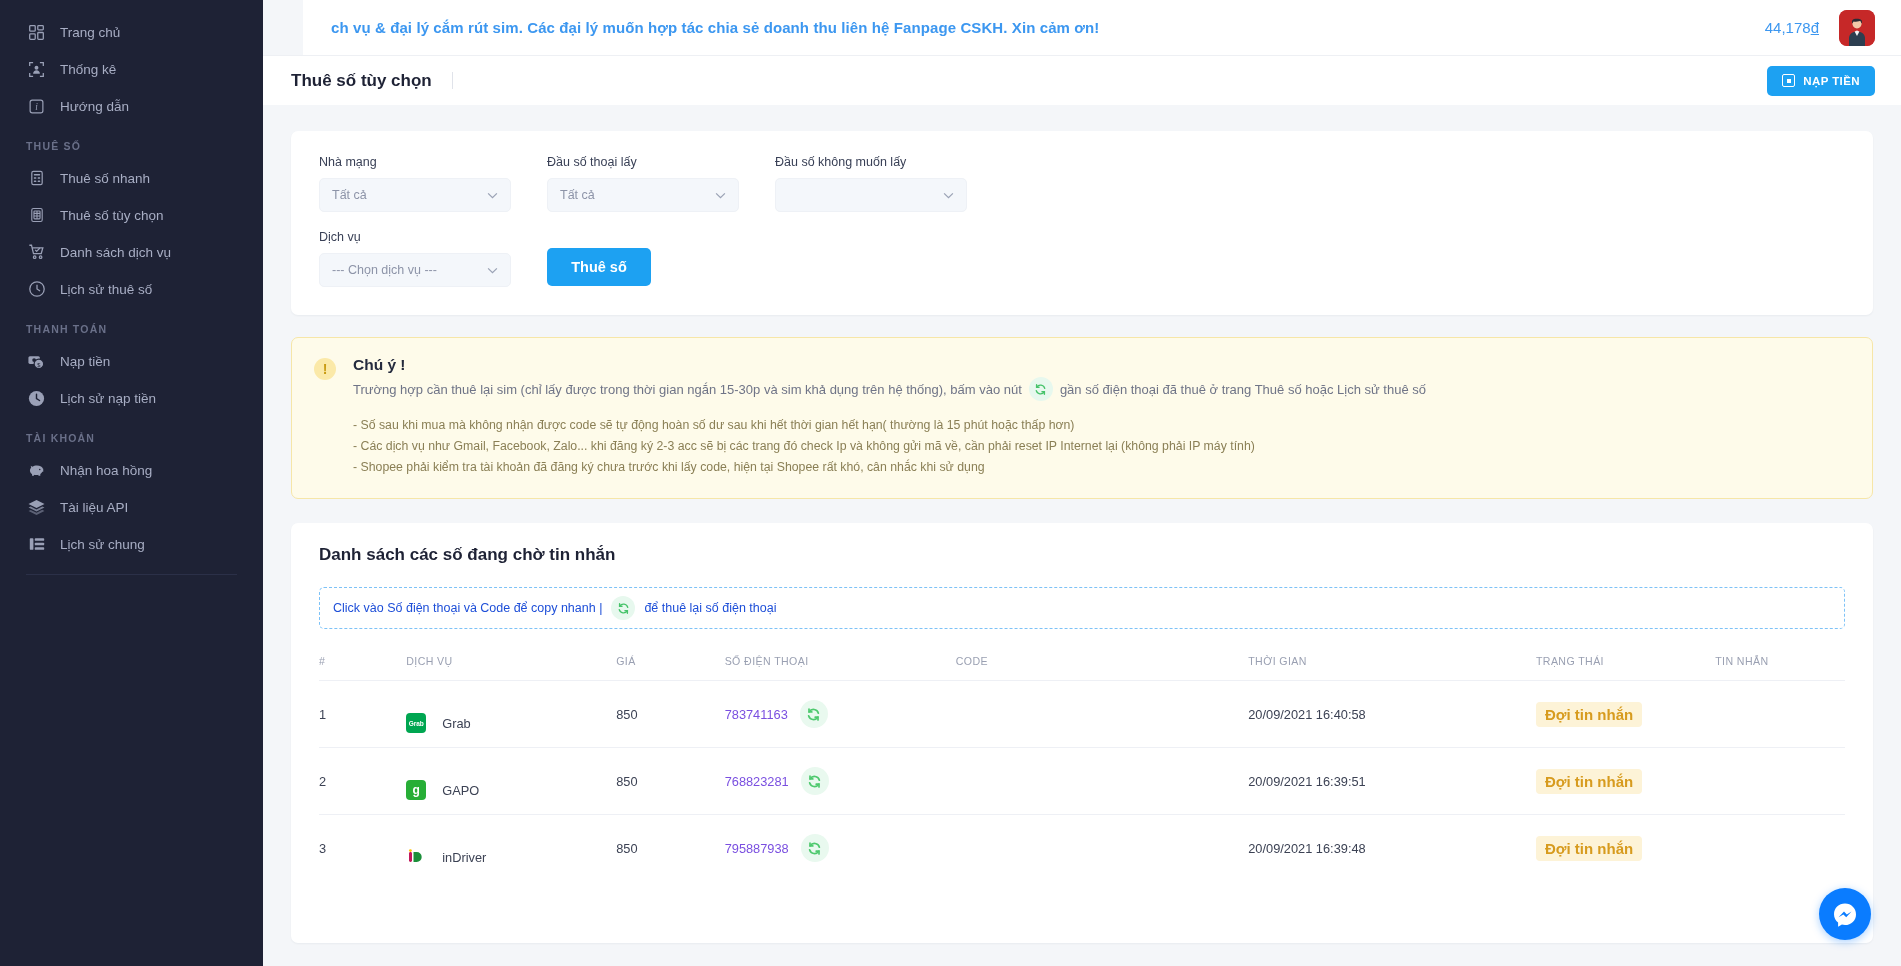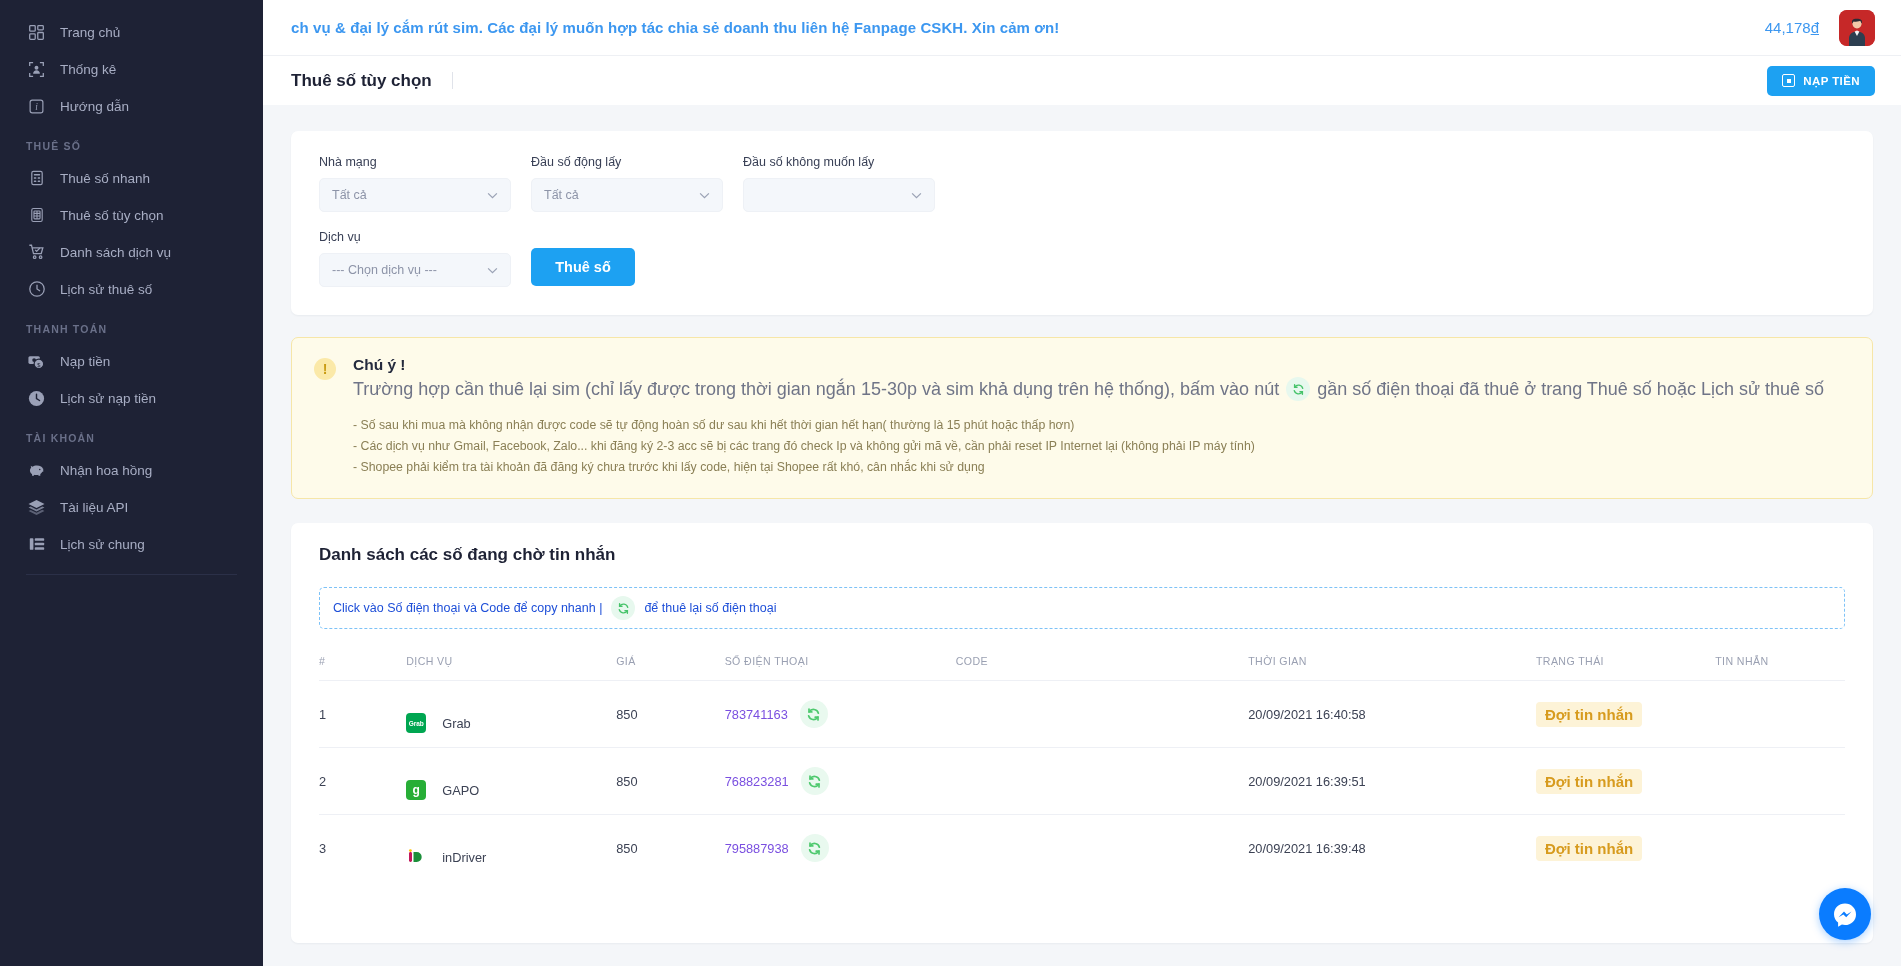--- a/index.html
+++ b/index.html
@@ -88,20 +88,21 @@
     position: relative;
   }
 
   
   .topbar {
     height: 55px;
     background: #ffffff;
     display: flex; align-items: center;
     padding: 0 26px 0 28px;
     flex: 0 0 55px;
+    margin-left: 40px;
   }
   .marquee {
     flex: 1 1 auto;
     overflow: hidden;
     white-space: nowrap;
     color: #3c97f0;
     font-weight: 700;
     font-size: 15px;
     letter-spacing: .1px;
   }
@@ -173,21 +174,21 @@
   }
 
   .card {
     background: #fff;
     border-radius: 7px;
     box-shadow: 0 1px 2px rgba(20,30,60,.05);
   }
 
   
   .filter-card { padding: 24px 28px 28px 28px; }
-  .row { display: flex; gap: 20px; }
+  .row { display: flex; gap: 36px; }
   .field { display: flex; flex-direction: column; }
   .field.w-third { width: 192px; flex: 0 0 192px; }
   .field-label {
     font-size: 12.5px; color: #394056;
     margin-bottom: 9px;
   }
   .select {
     height: 34px;
     background: #f4f7fb;
     border: 1px solid #eef1f6;
@@ -234,21 +235,21 @@
     font-size: 14px; font-weight: 700;
     display: flex; align-items: center; justify-content: center;
     flex: 0 0 22px;
     margin-top: 2px;
   }
   .notice-title {
     font-size: 15.5px; color: #242a3d; font-weight: 700;
     margin-bottom: 3px;
   }
   .notice-line1 {
-    font-size: 18px; color: #6f7487;
+    font-size: 13px; color: #6f7487;
     display: flex; align-items: center; flex-wrap: wrap;
     gap: 7px;
     margin-bottom: 14px;
   }
   .refresh-chip {
     width: 24px; height: 24px; border-radius: 50%;
     background: #e7f8ee;
     display: inline-flex; align-items: center; justify-content: center;
     color: #46c36a;
     flex: 0 0 24px;
@@ -520,21 +521,21 @@
         <div class="field w-third">
           <label class="field-label">Nhà mạng</label>
           <div class="select">
             <span>Tất cả</span>
             <svg class="chev" viewBox="0 0 12 8" fill="none" stroke="currentColor" stroke-width="1.4">
                 <path d="M1 1.5 6 6.5 11 1.5"></path>
               </svg>
           </div>
         </div>
         <div class="field w-third">
-          <label class="field-label">Đầu số động lấy</label>
+          <label class="field-label">Đầu số thoại lấy</label>
           <div class="select">
             <span>Tất cả</span>
             <svg class="chev" viewBox="0 0 12 8" fill="none" stroke="currentColor" stroke-width="1.4">
                 <path d="M1 1.5 6 6.5 11 1.5"></path>
               </svg>
           </div>
         </div>
         <div class="field w-third">
           <label class="field-label">Đầu số không muốn lấy</label>
           <div class="select">

